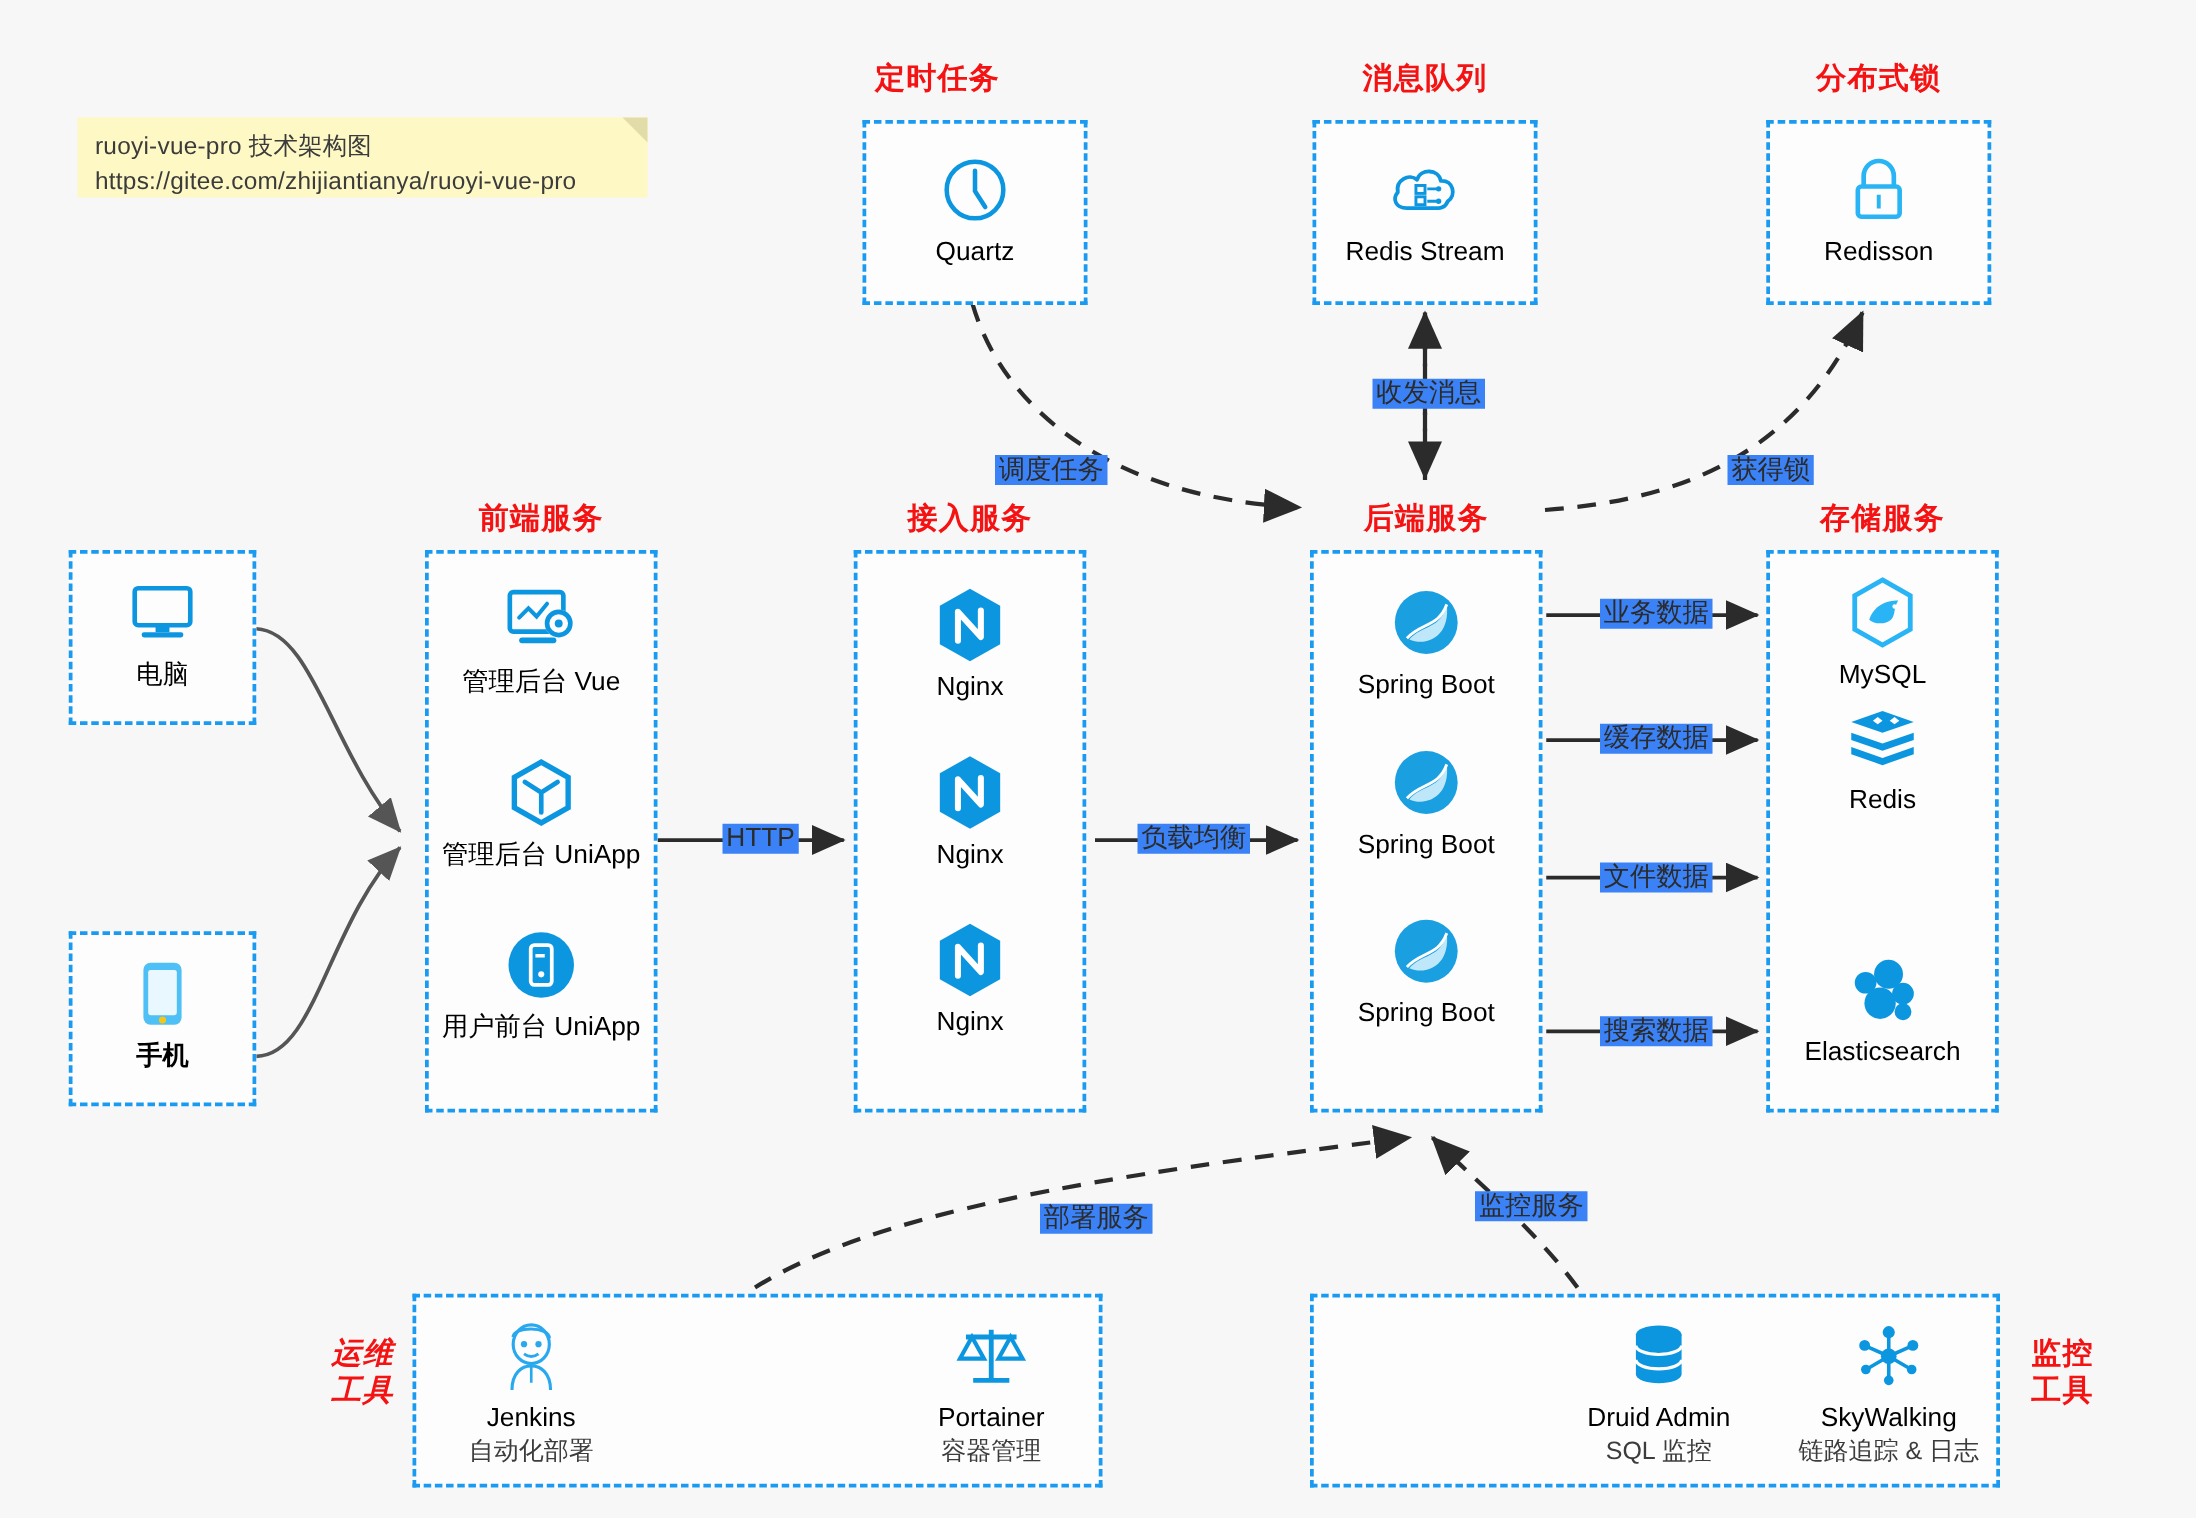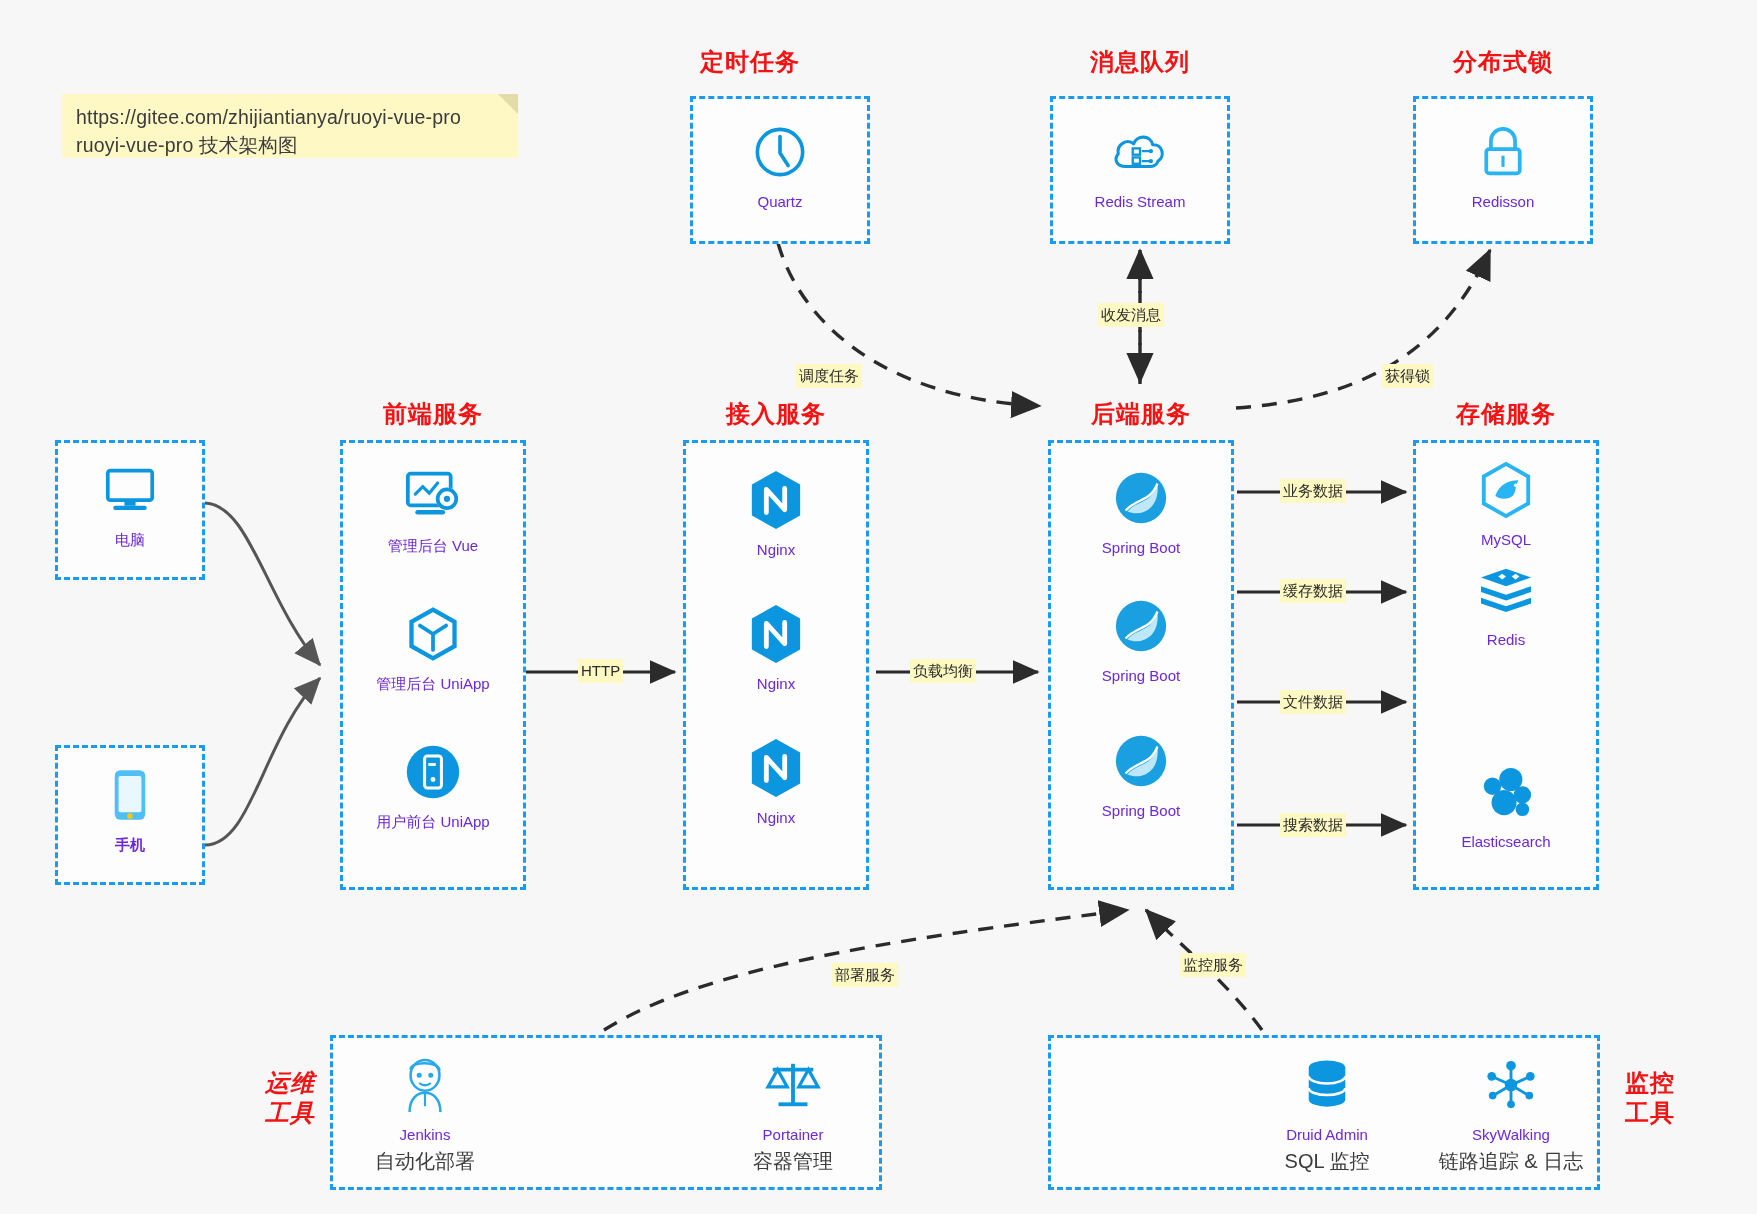--- a/index.html
+++ b/index.html
@@ -37,27 +37,27 @@
     position:absolute;
     color:#f41212;font-weight:bold;font-size:24px;
     white-space:nowrap;text-align:center;
     letter-spacing:1px;
   }
   .gtitle.side{font-size:24px;line-height:30px;}
 
   
   .node{position:absolute;text-align:center;width:100%;left:0;}
   .node .ico{height:62px;display:flex;align-items:center;justify-content:center;margin-bottom:6px;}
-  .node .lbl{font-size:15px;color:#6d28d9;line-height:26px;white-space:nowrap;}
+  .node .lbl{font-size:21px;color:#000000;line-height:26px;white-space:nowrap;}
   .node .sub{font-size:20px;color:#3c3c3c;line-height:26px;white-space:nowrap;}
 
   
   .etxt{
-    position:absolute;background:#fef9c3;
-    font-size:15px;color:#2b2b2b;white-space:nowrap;
+    position:absolute;background:#3b82f6;
+    font-size:21px;color:#2b2b2b;white-space:nowrap;
     padding:0 3px;line-height:24px;
   }
   .etxt.lat{font-family:"Liberation Sans",sans-serif;}
 </style>
 </head>
 <body>
 
 <div class="canvas">
 
   <svg class="wires" viewBox="0 0 1757 1214">
@@ -89,22 +89,22 @@
 
     <path d="M1236,408 C 1350,400 1440,360 1490,250" fill="none" stroke="#2b2b2b" stroke-width="3.4" stroke-dasharray="15,11" marker-end="url(#ah)"></path>
 
     <path d="M604,1030 C 700,970 870,942 1128,910" fill="none" stroke="#2b2b2b" stroke-width="3.4" stroke-dasharray="15,11" marker-end="url(#ah)"></path>
 
     <path d="M1262,1030 C 1225,980 1180,945 1146,910" fill="none" stroke="#2b2b2b" stroke-width="3.4" stroke-dasharray="15,11" marker-end="url(#ah)"></path>
   </svg>
 
   <div class="note">
     <div class="fold"></div>
+    <div>ruoyi-vue-pro 技术架构图</div>
     <div>https://gitee.com/zhijiantianya/ruoyi-vue-pro</div>
-    <div>ruoyi-vue-pro 技术架构图</div>
   </div>
 
   <div class="gtitle" style="left:660px;top:46px;width:180px;">定时任务</div>
   <div class="gbox" style="left:690px;top:96px;width:180px;height:148px;">
     <div class="node" style="top:22px;">
       <div class="ico">
         <svg width="58" height="58" viewBox="0 0 64 64">
           <circle cx="32" cy="32" r="25" fill="none" stroke="#0d96e0" stroke-width="4"></circle>
           <path d="M32 15 L32 33 L41 47" fill="none" stroke="#0d96e0" stroke-width="4" stroke-linecap="round"></path>
         </svg>

